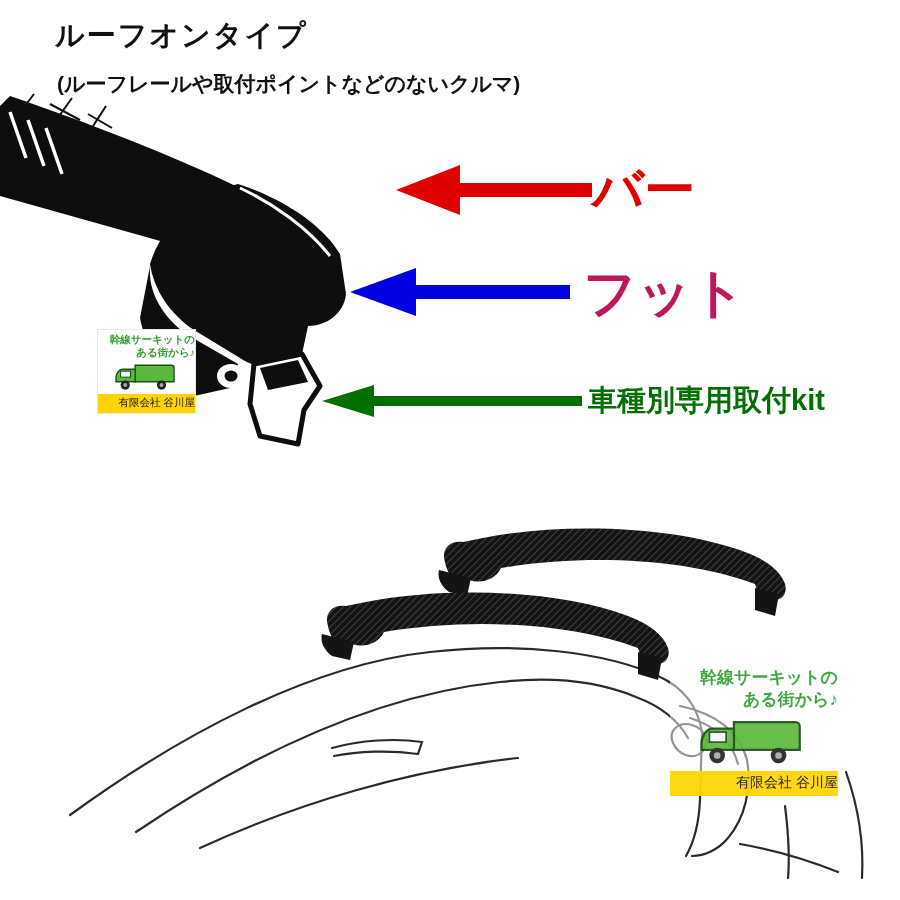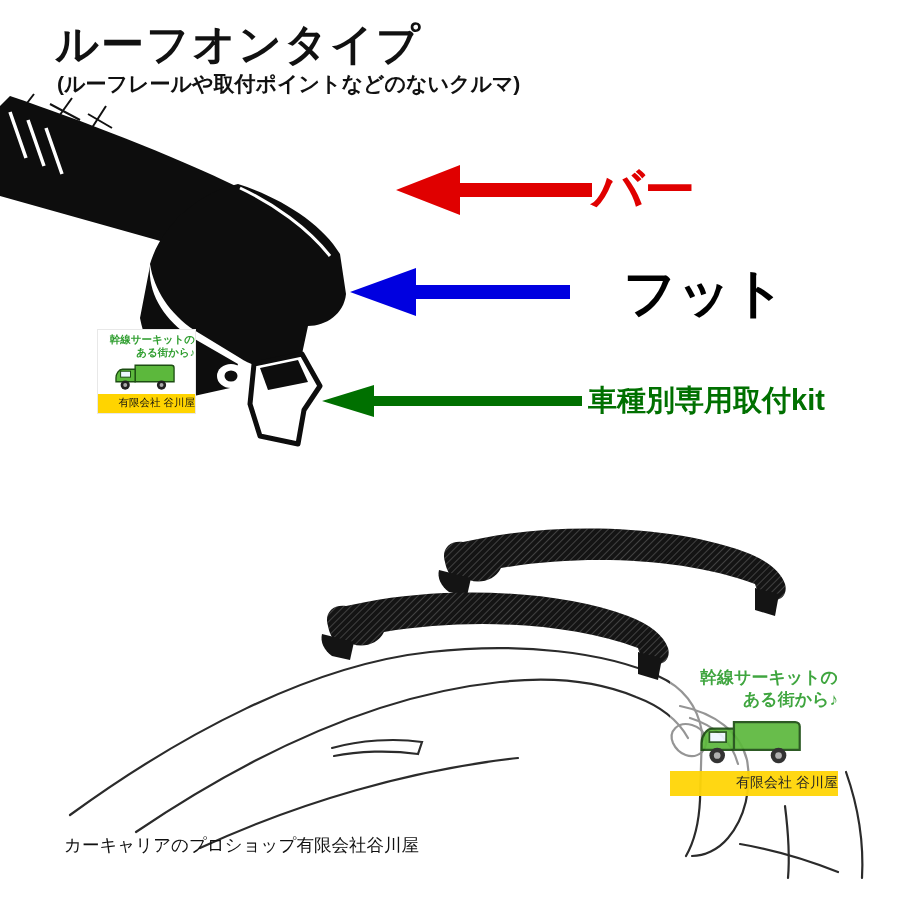--- a/index.html
+++ b/index.html
@@ -1,18 +1,18 @@
 <!DOCTYPE html>
 <html><head>
 <meta charset="utf-8">
 <style>
   html,body{margin:0;padding:0;background:#fff}
   #stage{position:relative;width:900px;height:900px;background:#ffffff;overflow:hidden;
          font-family:"Liberation Sans","DejaVu Sans",sans-serif;color:#111}
-  .title{position:absolute;left:55px;top:16px;font-size:43px;font-weight:bold;letter-spacing:2px;white-space:nowrap}
+  .title{position:absolute;left:55px;top:16px;font-size:29px;font-weight:bold;letter-spacing:2px;white-space:nowrap}
   .subtitle{position:absolute;left:57px;top:70px;font-size:21px;font-weight:bold;white-space:nowrap}
   .illo{position:absolute}
   .label{position:absolute;font-weight:bold;white-space:nowrap}
   .label-bar{left:592px;top:156px;font-size:51px}
   .label-foot{left:583px;top:258px;font-size:53px}
   .label-kit{left:588px;top:381px;font-size:29px}
   .footer{position:absolute;left:64px;top:833px;font-size:17.5px}
   .badge{position:absolute;text-align:right}
   .badge .badge-line{font-weight:bold}
   .badge .badge-banner{font-weight:normal;color:#111}
@@ -47,21 +47,21 @@
   </svg>
 
   <svg class="illo" style="left:396px;top:162px" width="196" height="56" viewBox="0 0 196 56">
     <polygon points="0,28 64,3 64,21 196,21 196,35 64,35 64,53" fill="#e00000"></polygon>
   </svg>
   <div class="label label-bar" style="color: rgb(224, 0, 0);">バー</div>
 
   <svg class="illo" style="left:350px;top:265px" width="220" height="54" viewBox="0 0 220 54">
     <polygon points="0,27 66,3 66,20 220,20 220,34 66,34 66,51" fill="#0000e0"></polygon>
   </svg>
-  <div class="label label-foot" style="color: #000000; margin-left: 40px;">フット</div>
+  <div class="label label-foot" style="color: #be185d;">フット</div>
 
   <svg class="illo" style="left:322px;top:383px" width="260" height="36" viewBox="0 0 260 36">
     <polygon points="0,18 52,2 52,13 260,13 260,23 52,23 52,34" fill="#007000"></polygon>
   </svg>
   <div class="label label-kit" style="color: rgb(0, 112, 0);">車種別専用取付kit</div>
 
   <svg class="illo" style="left:40px;top:500px" width="840" height="380" viewBox="0 0 840 380">
     <defs>
       <pattern id="hatch" width="5" height="5" patternUnits="userSpaceOnUse" patternTransform="rotate(45)">
         <line x1="0" y1="0" x2="0" y2="5" stroke="#fff" stroke-width="1.3" opacity="0.3"></line>
@@ -115,15 +115,14 @@
       <path d="M34,14 L15,14 C9,14 5,21 5,27 v6 h29 z" stroke="#1c4d12" stroke-width="2" fill="#5cb83c"></path>
       <rect x="12" y="17" width="15" height="9" fill="#eef7ff" stroke="#1c4d12" stroke-width="1.5"></rect>
       <circle cx="19" cy="38" r="7" fill="#222"></circle>
       <circle cx="19" cy="38" r="3" fill="#aaa"></circle>
       <circle cx="74" cy="38" r="7" fill="#222"></circle>
       <circle cx="74" cy="38" r="3" fill="#aaa"></circle>
     </svg>
     <div class="badge-banner" style="background-color: rgb(255, 212, 0);">有限会社 谷川屋</div>
   </div>
 
-  <div class="footer">カーキャリアのプロショップ有限会社谷川屋</div>
 
 </div>
 
 </body></html>

